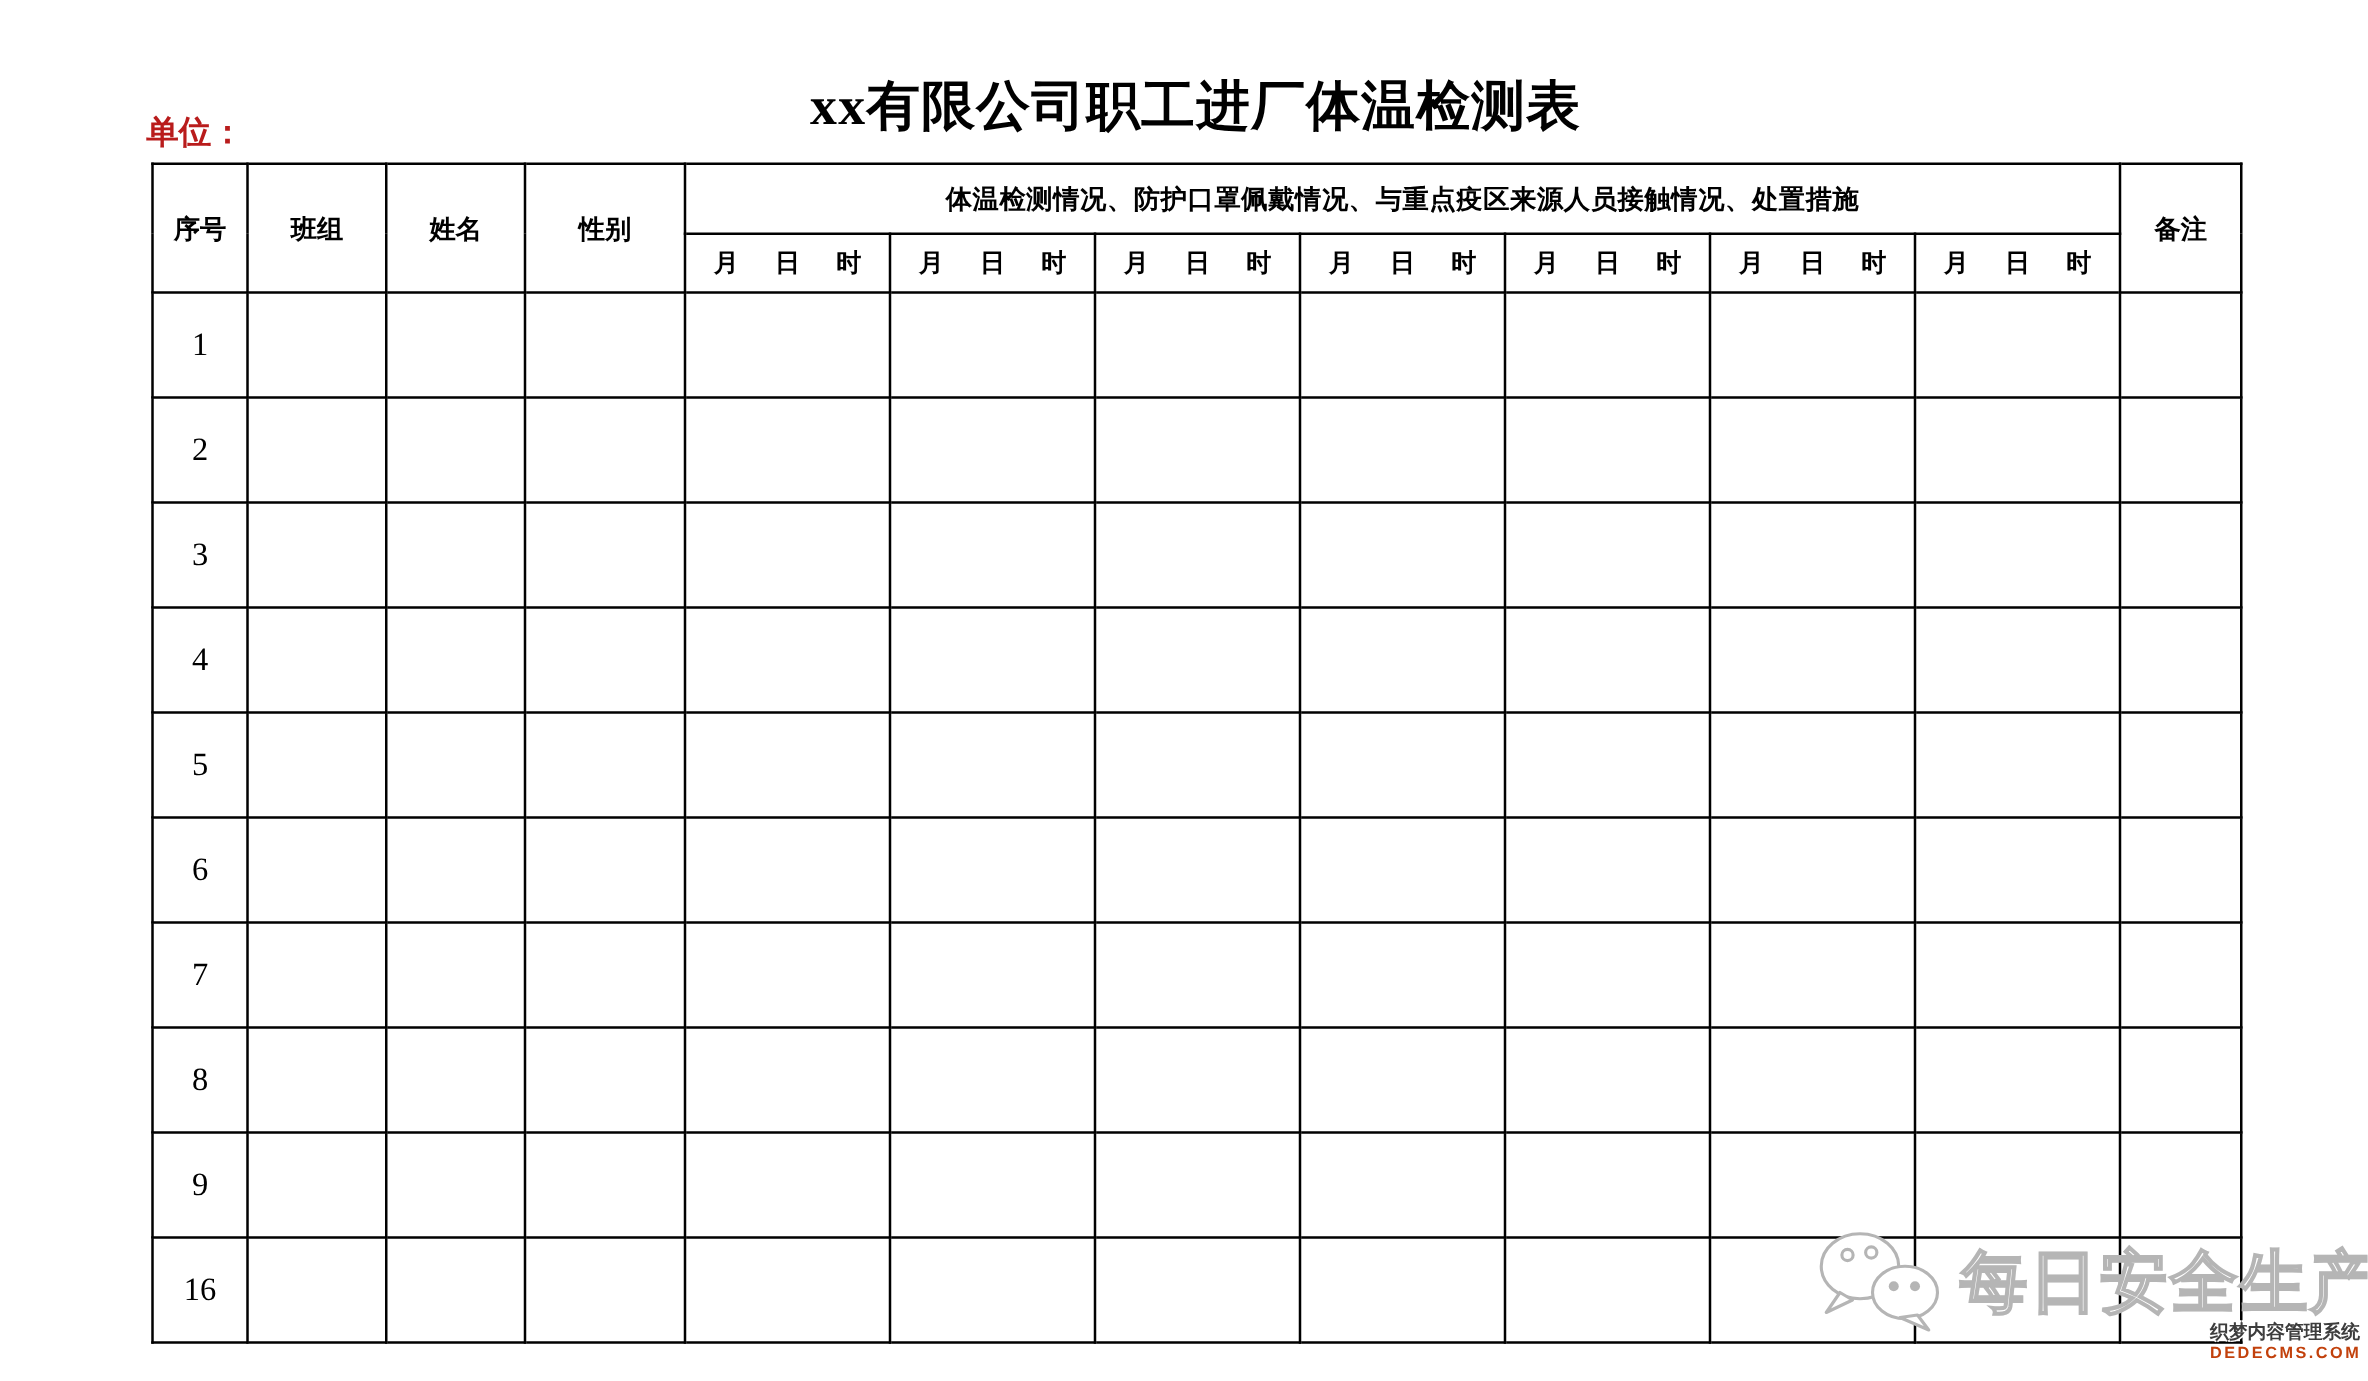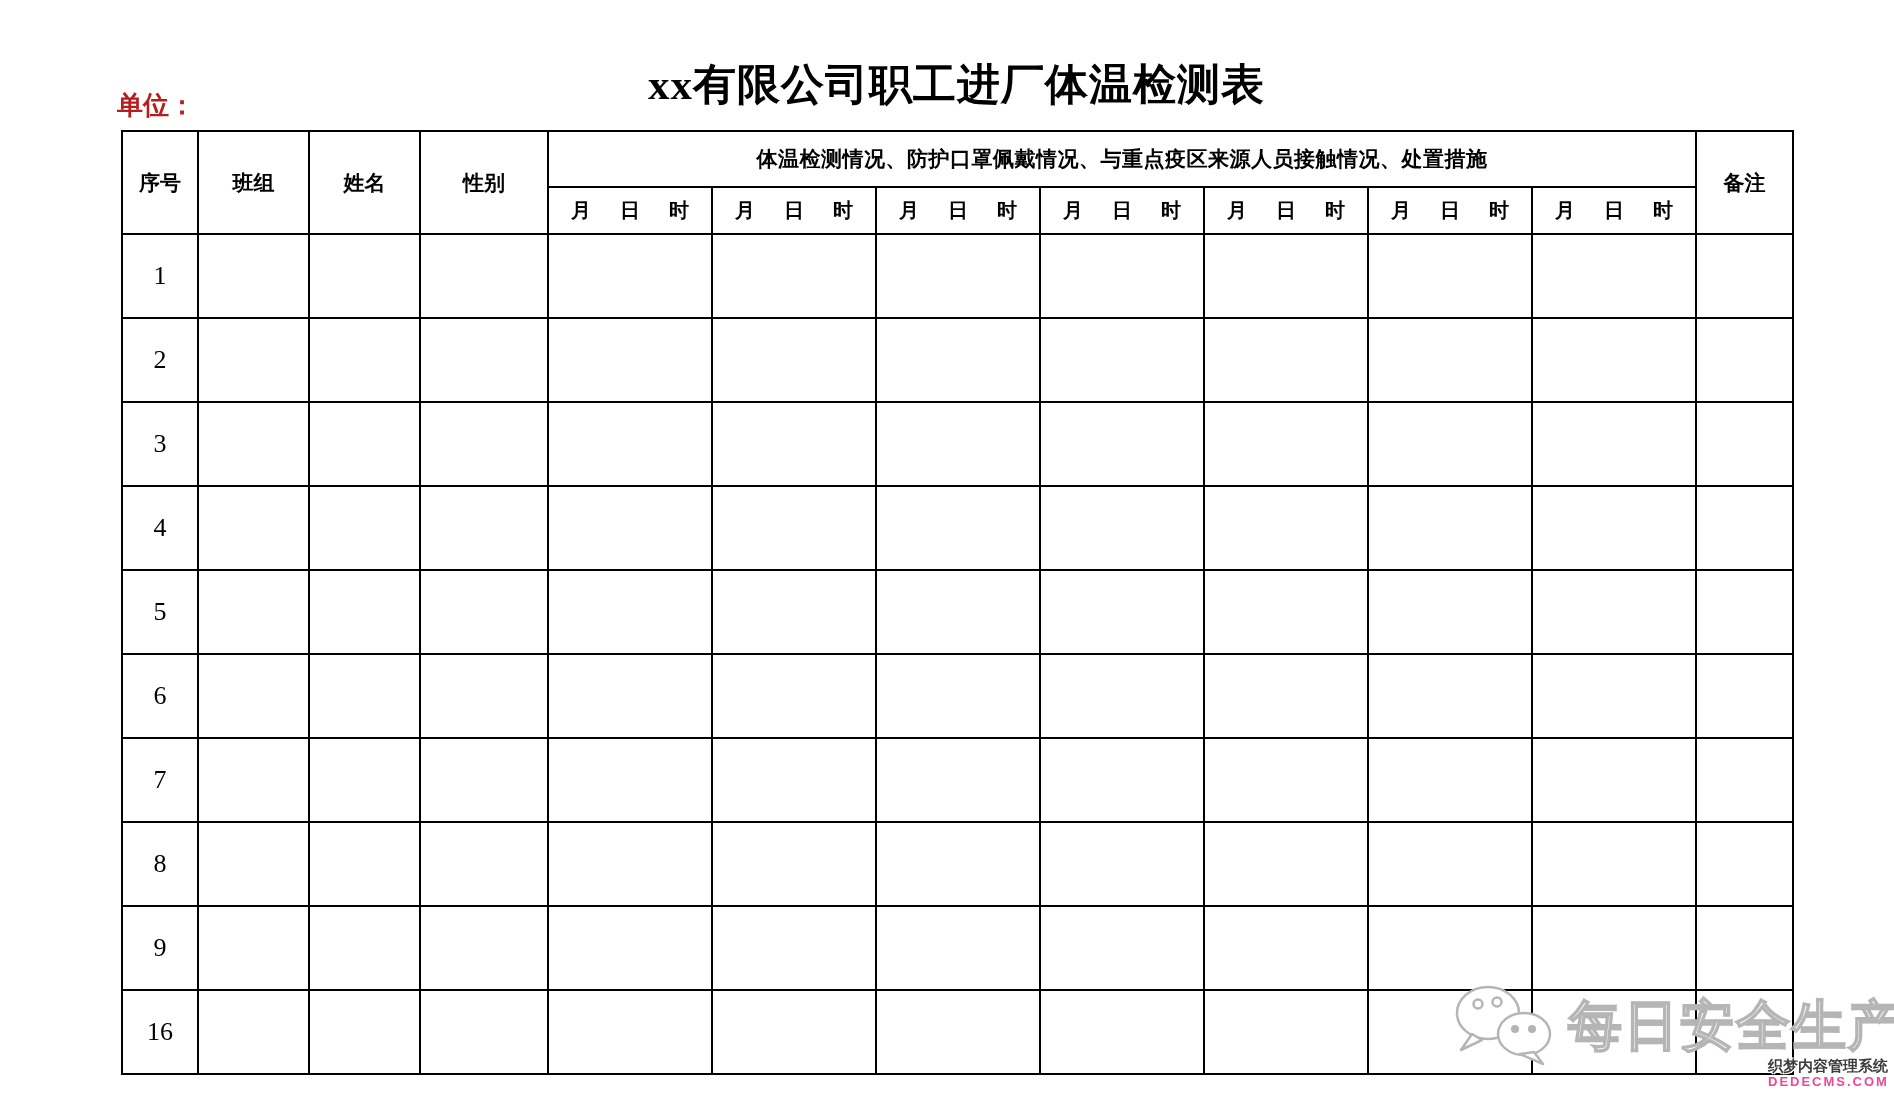--- a/index.html
+++ b/index.html
@@ -106,21 +106,21 @@
     font-size: 15px;
     color: #3d3d3d;
     text-shadow: -1px -1px 0 #fff, 1px -1px 0 #fff, -1px 1px 0 #fff, 1px 1px 0 #fff;
     white-space: nowrap;
   }
   .cms-badge .l2 {
     font-family: "Liberation Sans", "DejaVu Sans", sans-serif;
     font-weight: bold;
     font-size: 13px;
     letter-spacing: 2px;
-    color: #ec4899;
+    color: #c2410c;
     text-shadow: -1px -1px 0 #fff, 1px -1px 0 #fff, -1px 1px 0 #fff, 1px 1px 0 #fff;
     white-space: nowrap;
   }
 </style>
 </head>
 <body>
 
 <div class="page-title">xx有限公司职工进厂体温检测表</div>
 <div class="unit-label">单位：</div>
 

